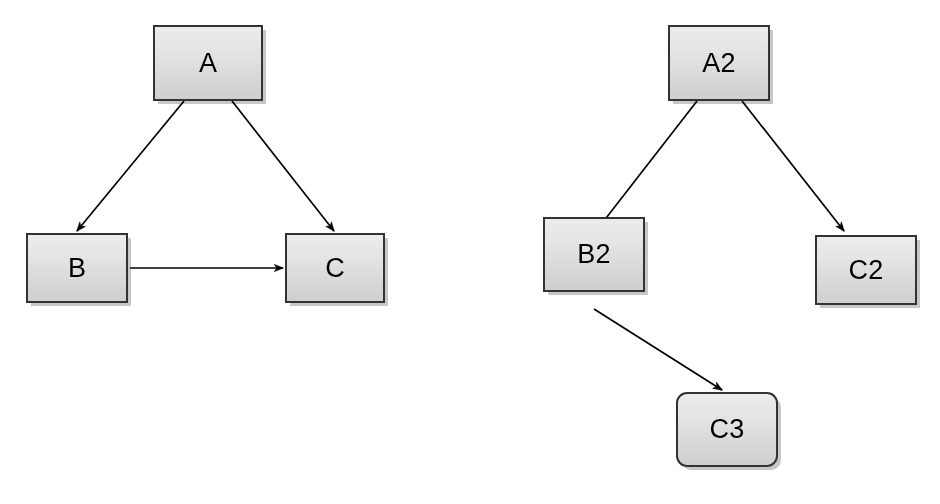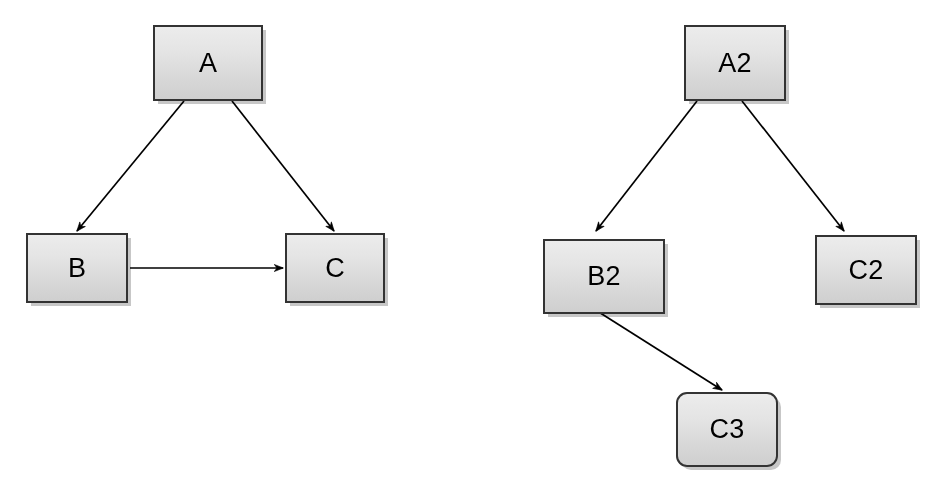--- a/index.html
+++ b/index.html
@@ -72,24 +72,24 @@
   <div id="node-group">
       <div class="node" style="left: 153px; top: 25px; width: 110px; height: 76px;">
         <span class="node-label">A</span>
       </div>
       <div class="node" style="left: 26px; top: 233px; width: 102px; height: 70px;">
         <span class="node-label">B</span>
       </div>
       <div class="node" style="left: 285px; top: 233px; width: 100px; height: 70px;">
         <span class="node-label">C</span>
       </div>
-      <div class="node" style="left: 668px; top: 25px; width: 102px; height: 76px; margin-left: 16px;">
+      <div class="node" style="left: 668px; top: 25px; width: 102px; height: 76px;">
         <span class="node-label">A2</span>
       </div>
-      <div class="node" style="left: 543px; top: 239px; width: 122px; height: 75px; align-items: center;">
+      <div class="node" style="left: 543px; top: 217px; width: 102px; height: 75px; align-items: center;">
         <span class="node-label">B2</span>
       </div>
       <div class="node" style="left: 799px; top: 235px; width: 102px; height: 70px; margin-left: 16px;">
         <span class="node-label">C2</span>
       </div>
       <div class="node" style="left: 676px; top: 392px; width: 102px; height: 75px; border-radius: 11px;">
         <span class="node-label">C3</span>
       </div>
     </div>
 

